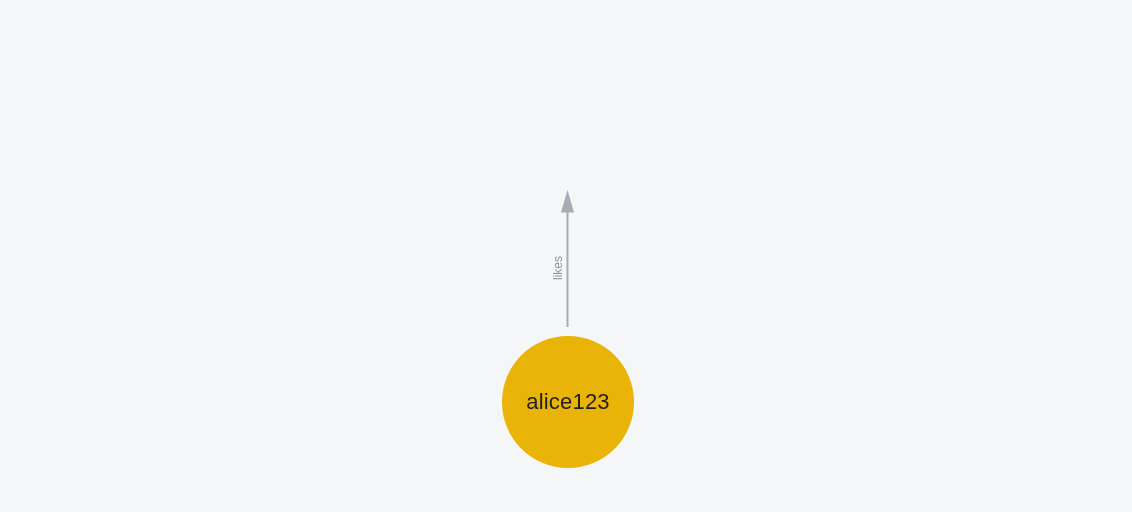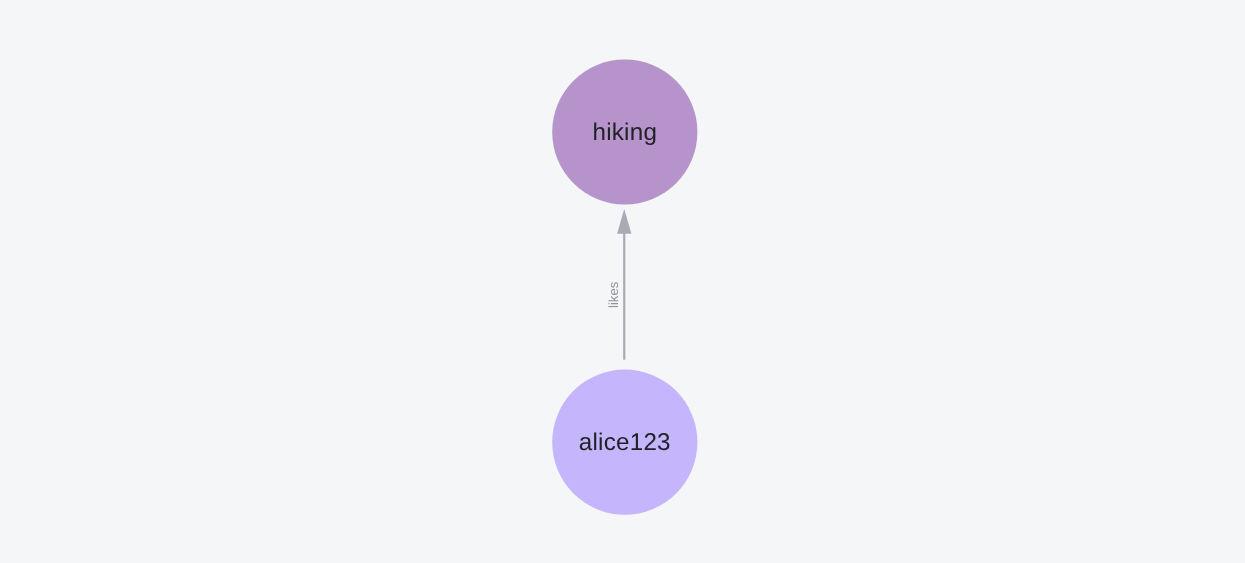--- a/index.html
+++ b/index.html
@@ -58,21 +58,18 @@
 <body>
 
 <div class="canvas" style="background: rgb(245, 246, 247);">
 
   <svg class="edge-svg" width="1132" height="512" viewBox="0 0 1132 512">
     <line class="edge-line" x1="567.5" y1="327" x2="567.5" y2="209" stroke="#a8abb3"></line>
     <polygon points="567.5,190 561,212.5 574,212.5" fill="#a8abb3"></polygon>
     <text class="edge-label" x="562" y="268" text-anchor="middle" transform="rotate(-90 562 268)" fill="#8f929a">likes</text>
   </svg>
 
-  <div class="node node-hiking" style="background: rgb(183, 147, 203); color: rgb(32, 34, 40);">
-    <span class="node-label">hiking</span>
-  </div>
 
-  <div class="node node-alice" style="background: #c4b5fd; color: rgb(32, 34, 40);">
+  <div class="node node-alice" style="background: #eab308; color: rgb(32, 34, 40);">
     <span class="node-label">alice123</span>
   </div>
 
 </div>
 
 </body></html>

